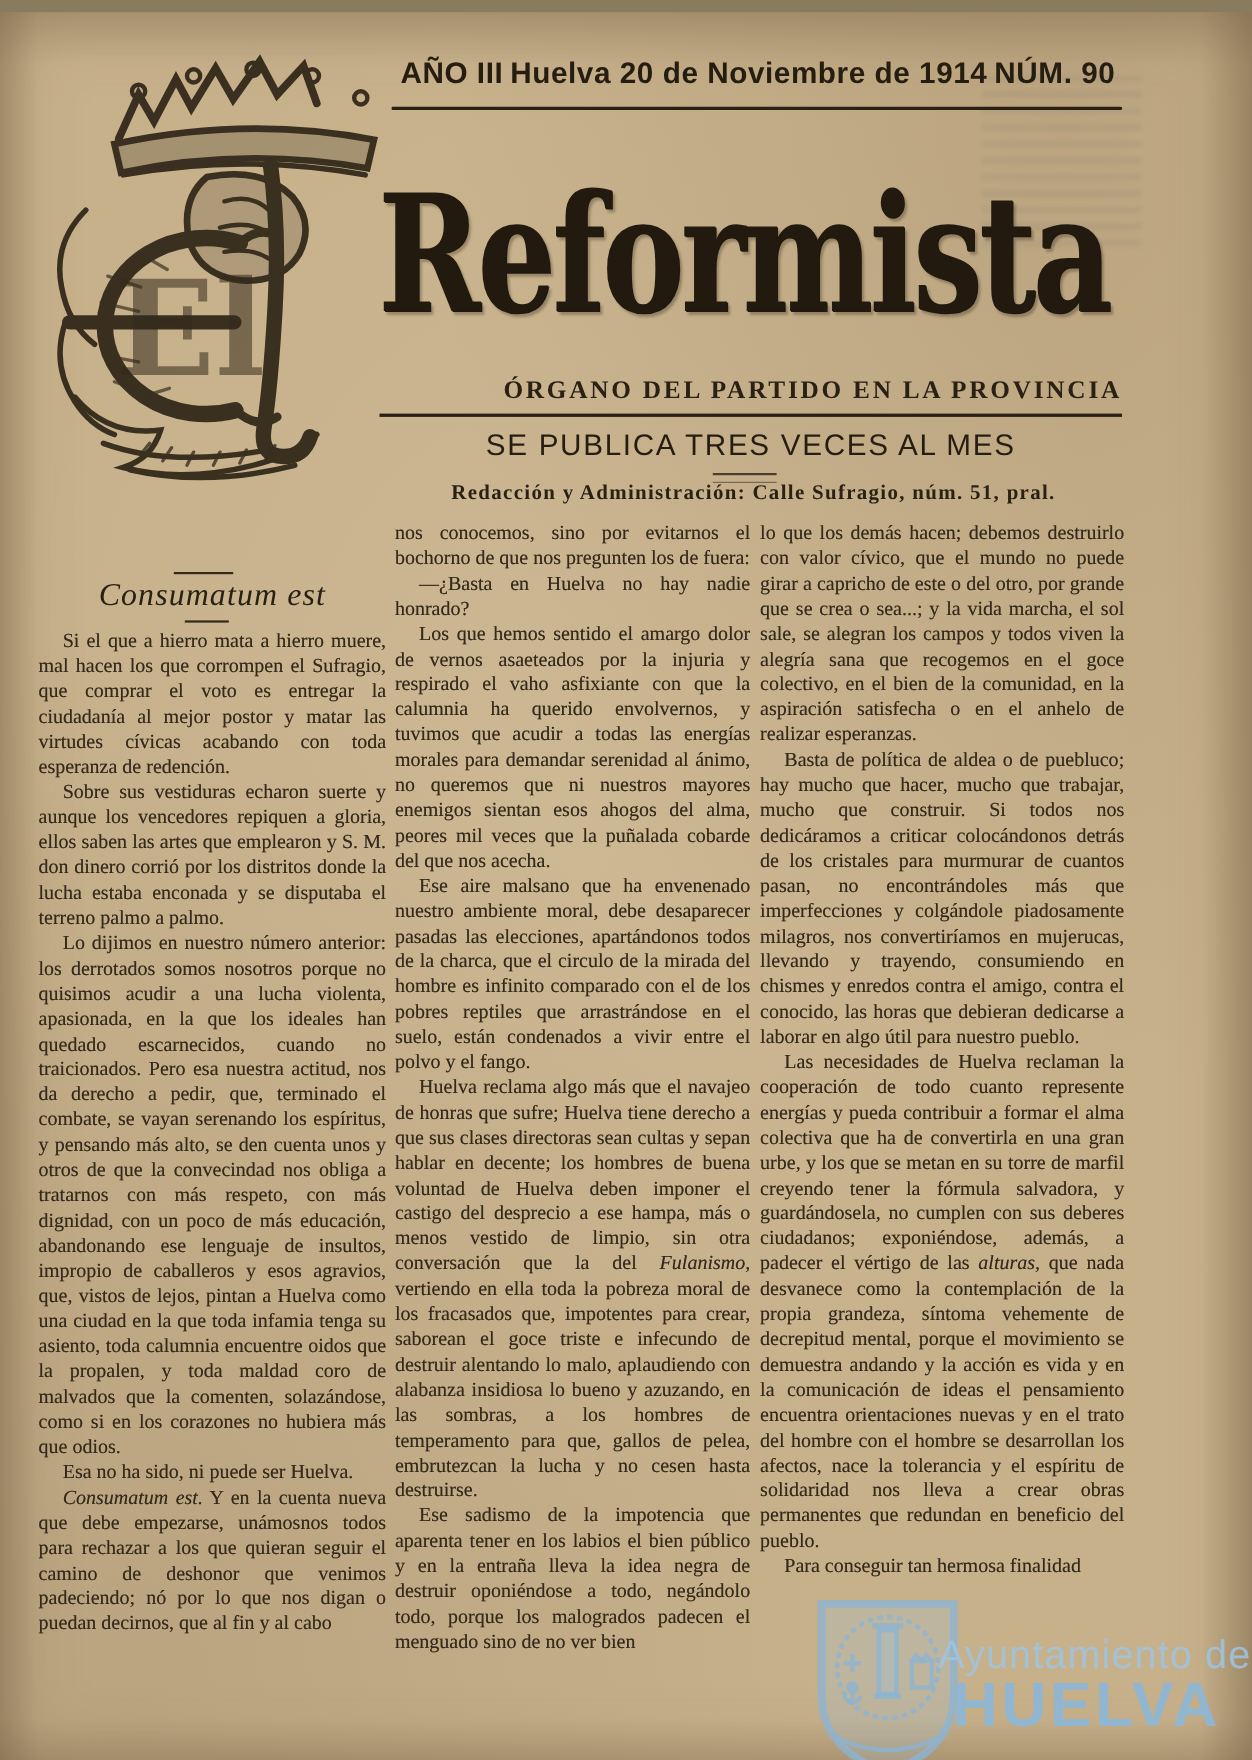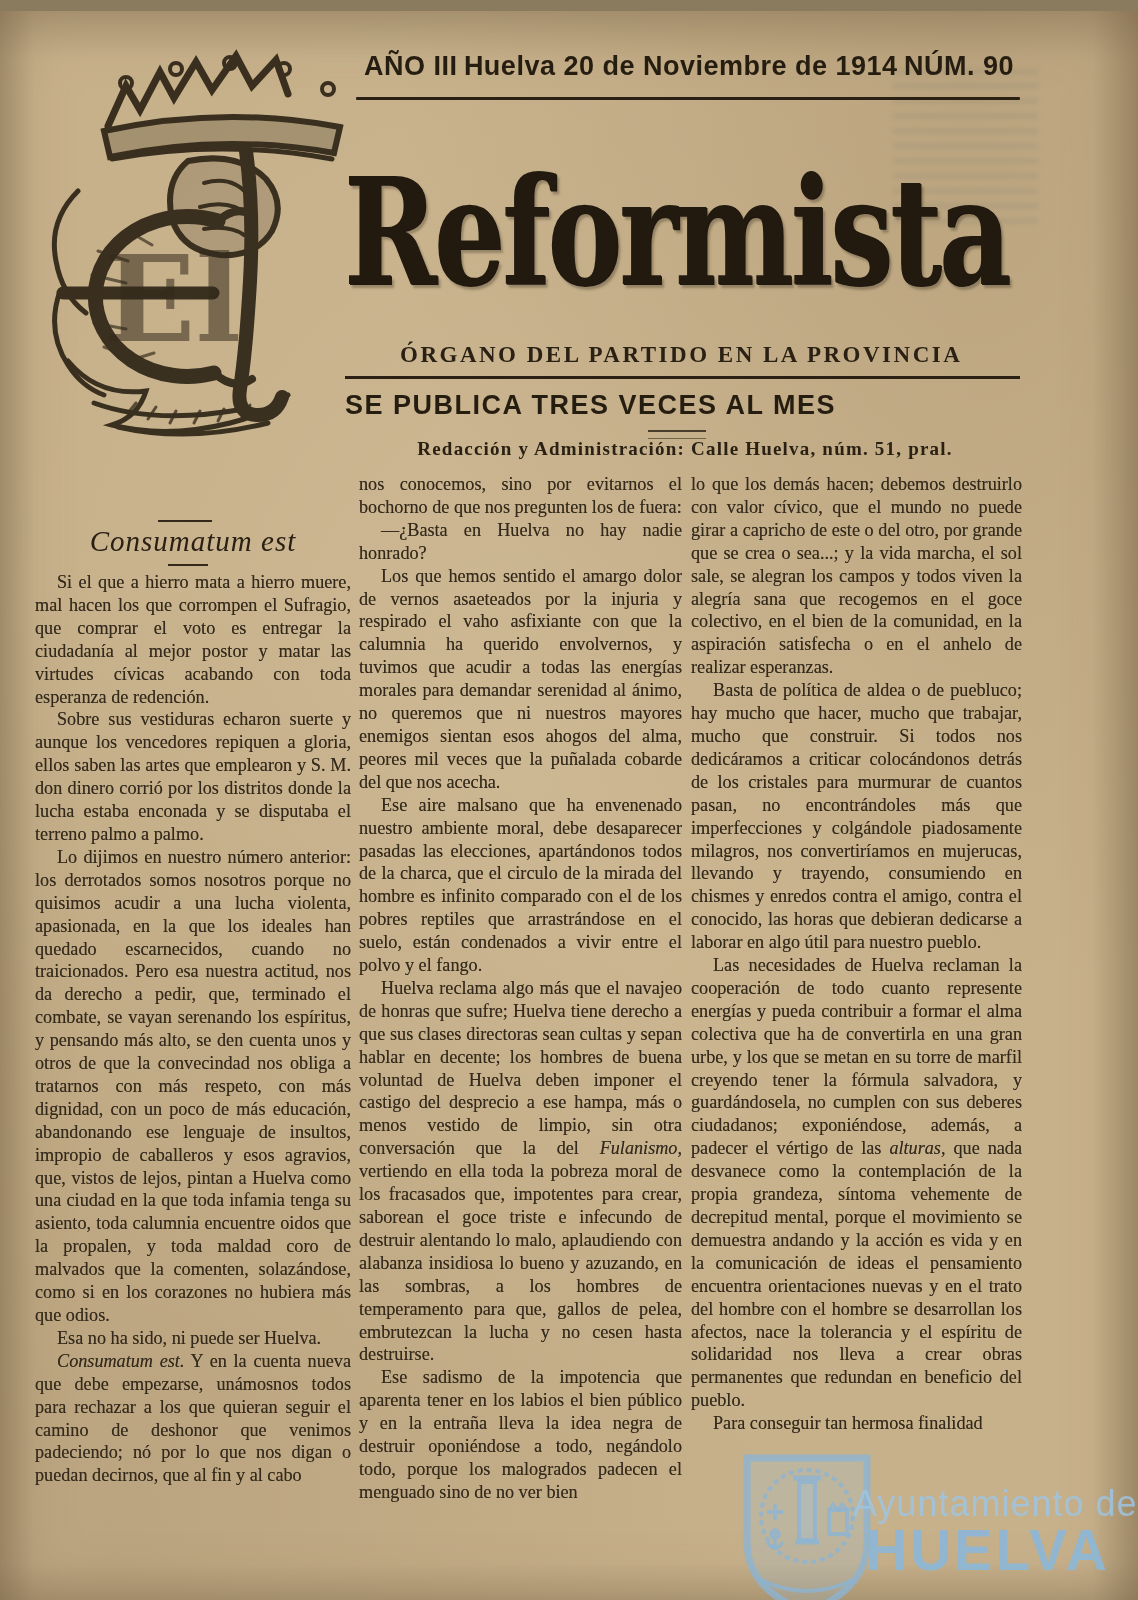--- a/index.html
+++ b/index.html
@@ -35,28 +35,28 @@
     left:322px;top:116px;width:708px;height:235px;
     text-align:center;
     font-family:"DejaVu Serif", serif;font-weight:700;
     font-size:112px;letter-spacing:-3px;line-height:160px;
     color:#221a0f;
     transform:scaleY(1.32);transform-origin:top center;
     text-shadow:1px 1px 0 #1f1810, 3px 3px 2px rgba(40,30,16,.30);
     white-space:nowrap;
   }
   .organ-line{
-    left:400px;top:331px;width:620px;text-align:left;
+    left:400px;top:331px;width:620px;text-align:right;
     font-family:"Liberation Serif", serif;font-weight:700;
     font-size:23px;letter-spacing:2.5px;color:#2a2114;white-space:nowrap;
   }
   .organ-rule{left:345px;top:365px;width:675px;height:3px;background:#2a2114;}
   .frequency-line{
-    left:345px;top:379px;width:675px;text-align:left;
-    font-family:"Liberation Sans", sans-serif;font-weight:700;
+    left:345px;top:379px;width:675px;text-align:center;
+    font-family:"Liberation Sans", sans-serif;font-weight:400;
     font-size:27px;letter-spacing:1.5px;color:#261d11;white-space:nowrap;
   }
   .frequency-underline{left:648px;top:419px;width:58px;height:6px;
     border-top:2px solid rgba(42,33,20,.8);border-bottom:1px solid rgba(42,33,20,.55);}
   .admin-line{
     left:350px;top:427px;width:670px;text-align:center;
     font-family:"Liberation Serif", serif;font-weight:700;
     font-size:19px;letter-spacing:1.2px;color:#2a2114;white-space:nowrap;
   }
   
@@ -149,21 +149,21 @@
     <path d="M70,160 q-30,30 -22,70 q6,34 30,52 M52,260 q-14,40 8,74 q14,22 36,30" stroke-width="5"></path>
 
     <text x="96" y="310" font-family="DejaVu Serif, serif" font-size="120" font-weight="bold" fill="rgba(36,27,15,0.55)" stroke="none">El</text>
   </svg>
 
   <div class="abs masthead-title">Reformista</div>
   <div class="abs organ-line">ÓRGANO DEL PARTIDO EN LA PROVINCIA</div>
   <div class="abs organ-rule"></div>
   <div class="abs frequency-line">SE PUBLICA TRES VECES AL MES</div>
   <div class="abs frequency-underline"></div>
-  <div class="abs admin-line">Redacción y Administración: Calle Huelva, núm. 51, pral.</div>
+  <div class="abs admin-line">Redacción y Administración: Calle Sufragio, núm. 51, pral.</div>
 
   <div class="abs article-title-rule"></div>
   <div class="abs article-subtitle">Consumatum est</div>
   <div class="abs article-subtitle-rule"></div>
 
   <div class="abs col col-1">
       <p class="para"><span>Si el que a hierro mata a hierro muere, mal hacen los que corrompen el Sufragio, que comprar el voto es entregar la ciudadanía al mejor postor y matar las virtudes cívicas acabando con toda esperanza de redención.</span></p>
       <p class="para"><span>Sobre sus vestiduras echaron suerte y aunque los vencedores repiquen a gloria, ellos saben las artes que emplearon y S. M. don dinero corrió por los distritos donde la lucha estaba enconada y se disputaba el terreno palmo a palmo.</span></p>
       <p class="para"><span>Lo dijimos en nuestro número anterior: los derrotados somos nosotros porque no quisimos acudir a una lucha violenta, apasionada, en la que los ideales han quedado escarnecidos, cuando no traicionados. Pero esa nuestra actitud, nos da derecho a pedir, que, terminado el combate, se vayan serenando los espíritus, y pensando más alto, se den cuenta unos y otros de que la convecindad nos obliga a tratarnos con más respeto, con más dignidad, con un poco de más educación, abandonando ese lenguaje de insultos, impropio de caballeros y esos agravios, que, vistos de lejos, pintan a Huelva como una ciudad en la que toda infamia tenga su asiento, toda calumnia encuentre oidos que la propalen, y toda maldad coro de malvados que la comenten, solazándose, como si en los corazones no hubiera más que odios.</span></p>
       <p class="para"><span>Esa no ha sido, ni puede ser Huelva.</span></p>

